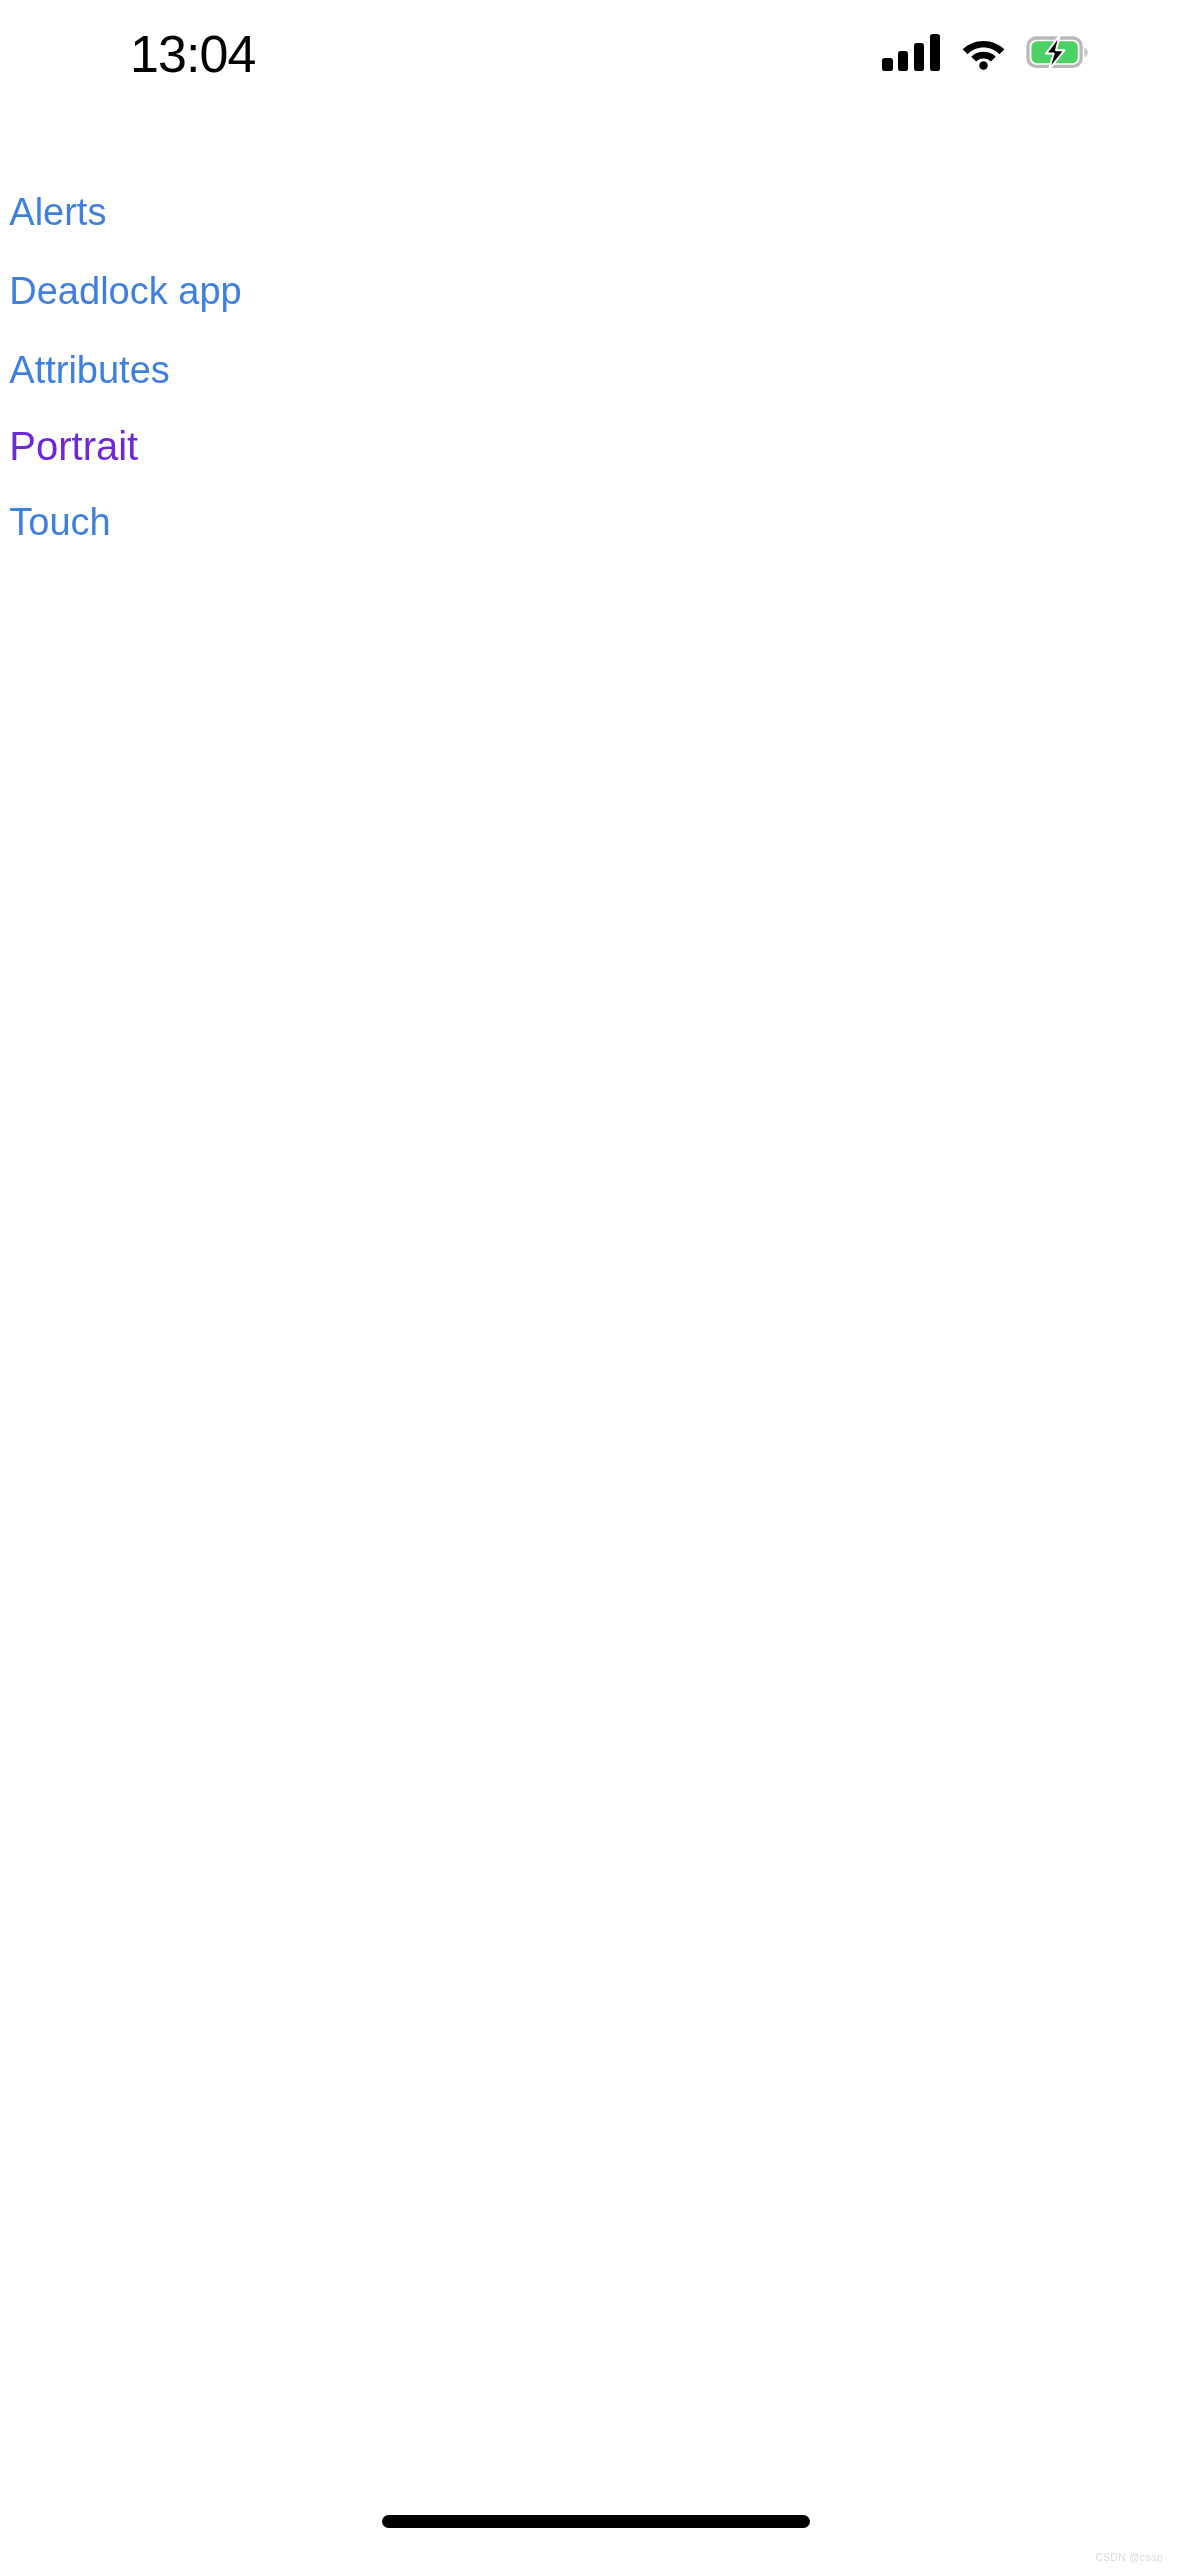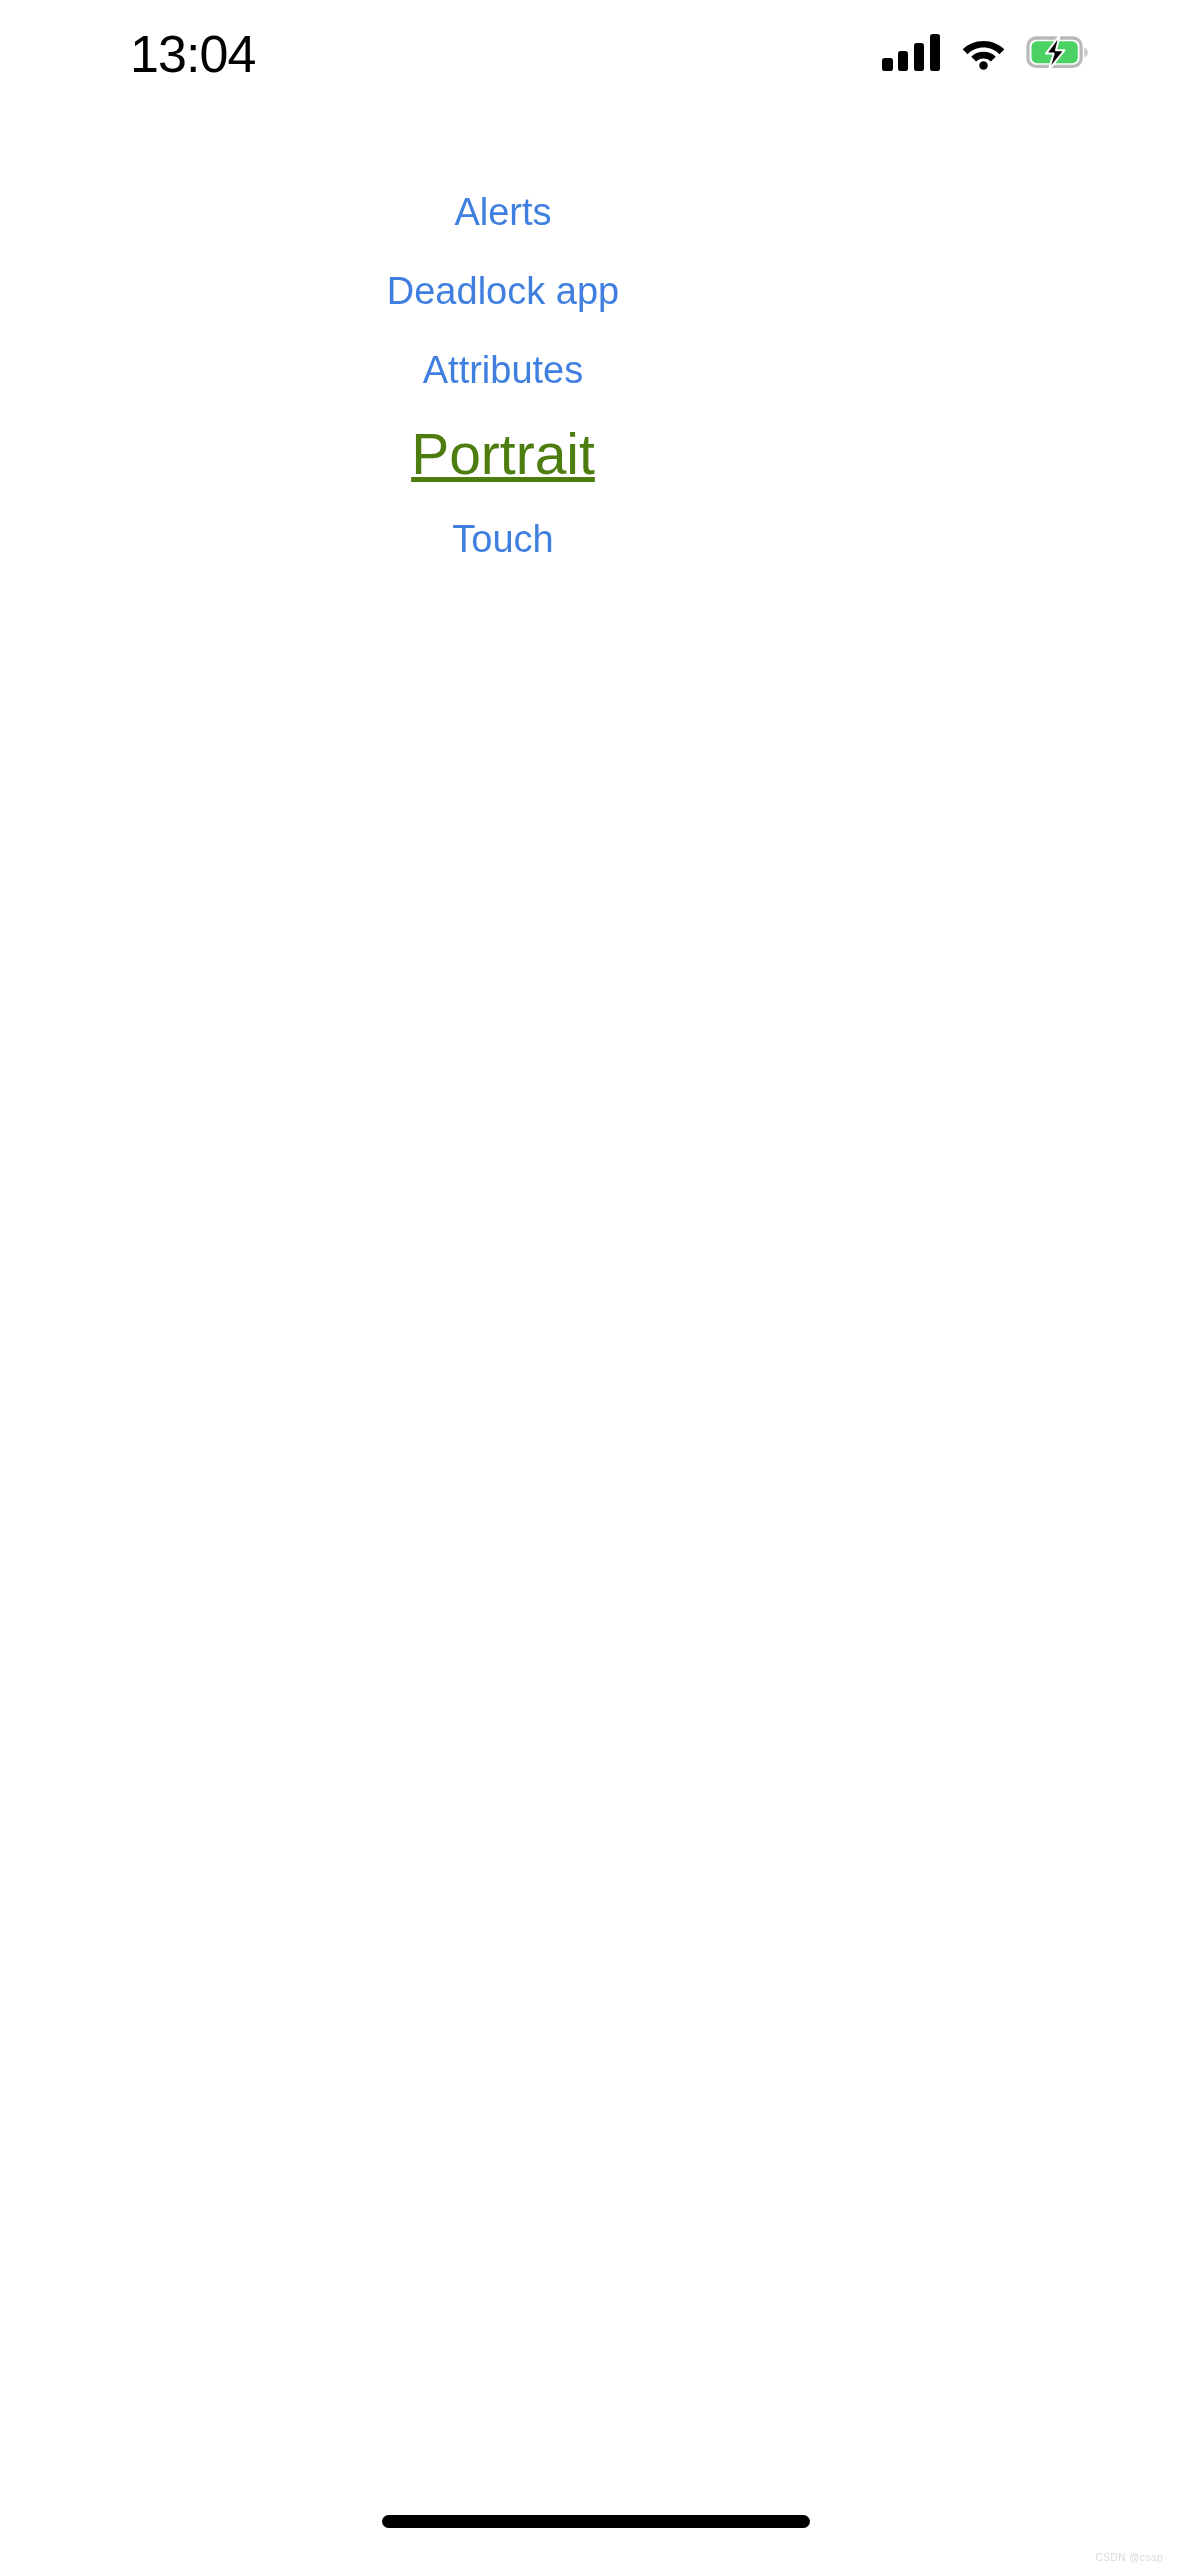--- a/index.html
+++ b/index.html
@@ -70,41 +70,40 @@
   .battery-icon { display: block; width: 63px; height: 33px; }
 
   
   .menu {
     position: absolute;
     top: 172px;
     left: 0;
     width: 1006px;
     display: flex;
     flex-direction: column;
-    align-items: center;
+    align-items: flex-start;
   }
 
   .menu-item {
     display: block;
     text-align: center;
     font-size: 38px;
     line-height: 1;
     color: #3f7fe0;
     text-decoration: none;
     padding: 20.5px 9.3px;
     white-space: nowrap;
     cursor: pointer;
   }
 
   .menu-item.static-label {
-    color: #4d7c0f;
-    font-size: 57px;
+    color: #6d28d9;
+    font-size: 40px;
     cursor: default;
     padding: 16.7px 9.3px;
-    text-decoration: underline;
   }
 
   
   .home-indicator {
     position: absolute;
     left: 50%;
     transform: translateX(-50%);
     bottom: 48px;
     width: 428px;
     height: 13px;

